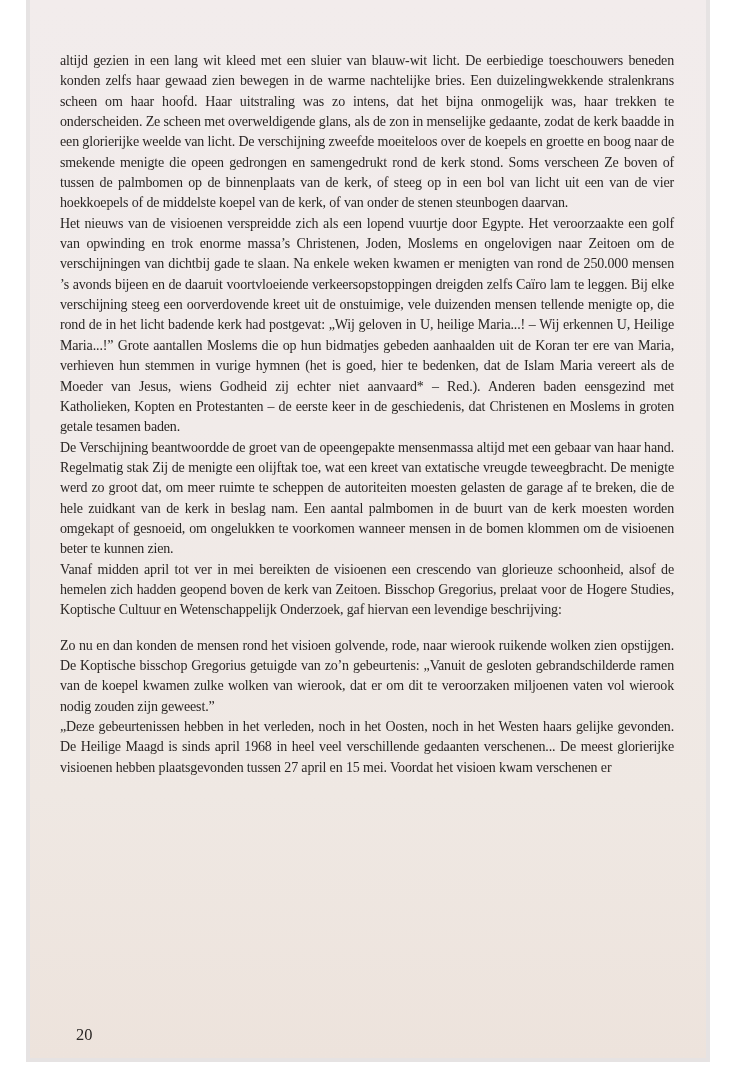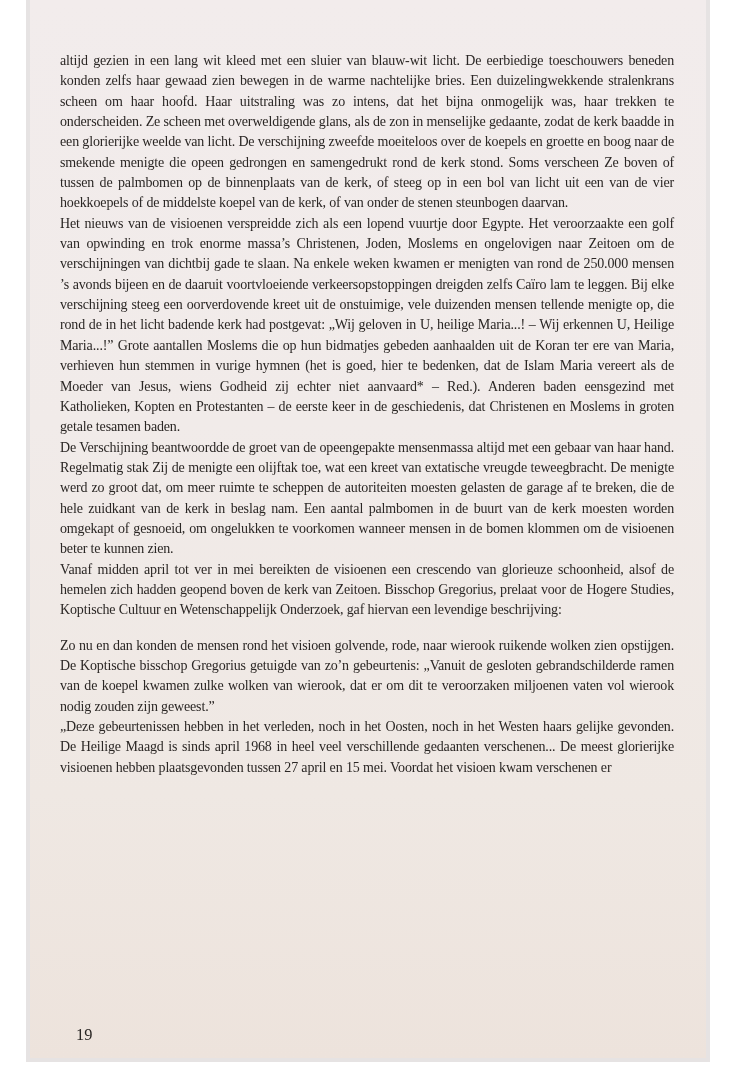--- a/index.html
+++ b/index.html
@@ -67,14 +67,14 @@
 <div class="scan-frame"></div>
 <div class="page">
   <div class="text-block">
     <p class="para">altijd gezien in een lang wit kleed met een sluier van blauw-wit licht. De eerbiedige toeschouwers beneden konden zelfs haar gewaad zien bewegen in de warme nachtelijke bries. Een duizelingwekkende stralenkrans scheen om haar hoofd. Haar uitstraling was zo intens, dat het bijna onmogelijk was, haar trekken te onderscheiden. Ze scheen met overweldigende glans, als de zon in menselijke gedaante, zodat de kerk baadde in een glorierijke weelde van licht. De verschijning zweefde moeiteloos over de koepels en groette en boog naar de smekende menigte die opeen gedrongen en samengedrukt rond de kerk stond. Soms verscheen Ze boven of tussen de palmbomen op de binnenplaats van de kerk, of steeg op in een bol van licht uit een van de vier hoekkoepels of de middelste koepel van de kerk, of van onder de stenen steunbogen daarvan.</p>
     <p class="para">Het nieuws van de visioenen verspreidde zich als een lopend vuurtje door Egypte. Het veroorzaakte een golf van opwinding en trok enorme massa’s Christenen, Joden, Moslems en ongelovigen naar Zeitoen om de verschijningen van dichtbij gade te slaan. Na enkele weken kwamen er menigten van rond de 250.000 mensen ’s avonds bijeen en de daaruit voortvloeiende verkeersopstoppingen dreigden zelfs Caïro lam te leggen. Bij elke verschijning steeg een oorverdovende kreet uit de onstuimige, vele duizenden mensen tellende menigte op, die rond de in het licht badende kerk had postgevat: „Wij geloven in U, heilige Maria...! – Wij erkennen U, Heilige Maria...!” Grote aantallen Moslems die op hun bidmatjes gebeden aanhaalden uit de Koran ter ere van Maria, verhieven hun stemmen in vurige hymnen (het is goed, hier te bedenken, dat de Islam Maria vereert als de Moeder van Jesus, wiens Godheid zij echter niet aanvaard* – Red.). Anderen baden eensgezind met Katholieken, Kopten en Protestanten – de eerste keer in de geschiedenis, dat Christenen en Moslems in groten getale tesamen baden.</p>
     <p class="para">De Verschijning beantwoordde de groet van de opeengepakte mensenmassa altijd met een gebaar van haar hand. Regelmatig stak Zij de menigte een olijftak toe, wat een kreet van extatische vreugde teweegbracht. De menigte werd zo groot dat, om meer ruimte te scheppen de autoriteiten moesten gelasten de garage af te breken, die de hele zuidkant van de kerk in beslag nam. Een aantal palmbomen in de buurt van de kerk moesten worden omgekapt of gesnoeid, om ongelukken te voorkomen wanneer mensen in de bomen klommen om de visioenen beter te kunnen zien.</p>
     <p class="para">Vanaf midden april tot ver in mei bereikten de visioenen een crescendo van glorieuze schoonheid, alsof de hemelen zich hadden geopend boven de kerk van Zeitoen. Bisschop Gregorius, prelaat voor de Hogere Studies, Koptische Cultuur en Wetenschappelijk Onderzoek, gaf hiervan een levendige beschrijving:</p>
     <p class="para spaced">Zo nu en dan konden de mensen rond het visioen golvende, rode, naar wierook ruikende wolken zien opstijgen. De Koptische bisschop Gregorius getuigde van zo’n gebeurtenis: „Vanuit de gesloten gebrandschilderde ramen van de koepel kwamen zulke wolken van wierook, dat er om dit te veroorzaken miljoenen vaten vol wierook nodig zouden zijn geweest.”</p>
     <p class="para">„Deze gebeurtenissen hebben in het verleden, noch in het Oosten, noch in het Westen haars gelijke gevonden. De Heilige Maagd is sinds april 1968 in heel veel verschillende gedaanten verschenen... De meest glorierijke visioenen hebben plaatsgevonden tussen 27 april en 15 mei. Voordat het visioen kwam verschenen er</p>
   </div>
-  <div class="page-number">19</div>
+  <div class="page-number">20</div>
 </div>
 
 </body></html>

